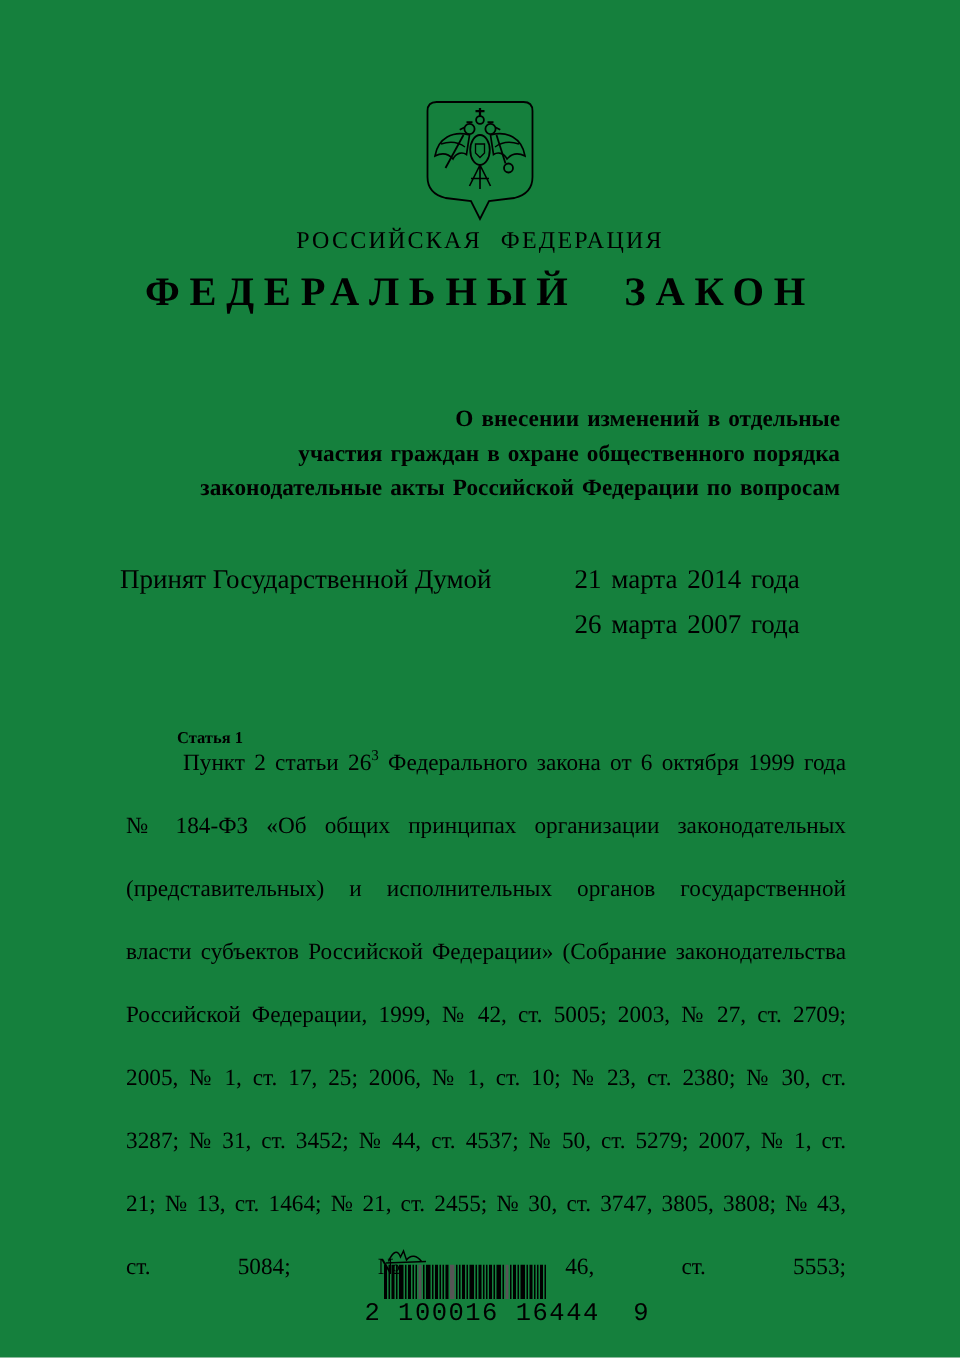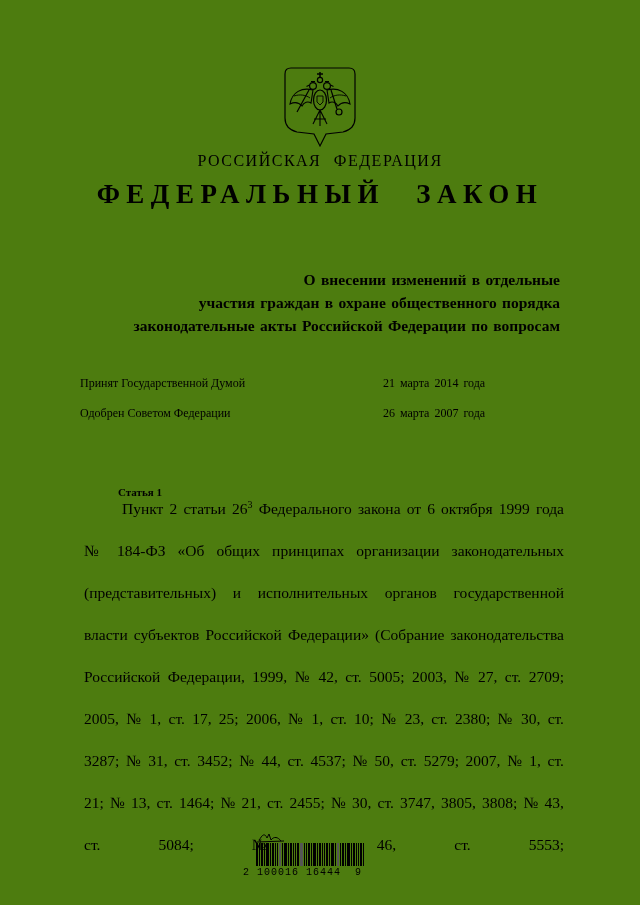--- a/index.html
+++ b/index.html
@@ -1,20 +1,20 @@
 <!DOCTYPE html>
 <html><head>
 <meta charset="utf-8">
 <style>
   html,body { margin:0; padding:0; background:#e8e8e8; }
   .page {
     position: relative;
     width: 640px; height: 905px;
     margin: 0 auto;
-    background: #4d7c0f;
+    background: #15803d;
     font-family: "Liberation Serif", serif;
     color: #000;
     overflow: hidden;
   }
   .coat {
     position: absolute; top: 66px; left: 50%;
     transform: translateX(-50%);
     width: 76px; height: 84px;
   }
   .country {
@@ -29,21 +29,21 @@
     letter-spacing: 6.5px; word-spacing: 18px;
   }
   .law-title {
     position: absolute; top: 268px; left: 80px; width: 480px;
     text-align: right;
     font-size: 15.5px; font-weight: bold; line-height: 23px;
     word-spacing: 1.5px;
   }
   .adoption {
     position: absolute; top: 376px; left: 80px; width: 480px;
-    font-size: 12px;
+    font-size: 18px;
   }
   .adoption .row { position: relative; height: 30px; }
   .adoption .row .date { position: absolute; left: 303px; top: 0; word-spacing: 2px; }
   .article-heading {
     position: absolute; top: 486px; left: 118px;
     font-size: 11px; font-weight: bold;
   }
   .article-body {
     position: absolute; top: 484px; left: 80px; width: 480px;
     font-size: 15.5px; line-height: 42px;
@@ -55,21 +55,21 @@
   .article-body sup {
     font-size: 10px; line-height: 0; vertical-align: super;
   }
   .barcode-block {
     position: absolute; top: 831px; left: 243px; width: 132px;
   }
   .squiggle { display:block; margin-left: 14px; height: 12px; }
   .bars { display:block; margin-left: 13px; }
   .barcode-digits {
     font-family: "Liberation Mono", monospace;
-    font-size: 10px; letter-spacing: 1px;
+    font-size: 17px; letter-spacing: 1px;
     white-space: pre;
     margin-top: 1px;
   }
 </style>
 </head>
 <body>
 
 <div class="page">
 
   <div class="coat">
@@ -109,21 +109,20 @@
     <div>участия граждан в охране общественного порядка</div>
     <div>законодательные акты Российской Федерации по вопросам</div>
   </div>
 
   <div class="adoption">
     <div class="row">
       <span>Принят Государственной Думой</span>
       <span class="date">21 марта 2014 года</span>
     </div>
     <div class="row">
-      <span>Одобрен Советом Федерации</span>
       <span class="date">26 марта 2007 года</span>
     </div>
   </div>
 
   <div class="article-heading">Статья 1</div>
 
   <p class="article-body"><span>Пункт 2 статьи 26</span><sup>3</sup><span> Федерального закона от 6 октября 1999 года № 184-ФЗ «Об общих принципах организации законодательных (представительных) и исполнительных органов государственной власти субъектов Российской Федерации» (Собрание законодательства Российской Федерации, 1999, № 42, ст. 5005; 2003, № 27, ст. 2709; 2005, № 1, ст. 17, 25; 2006, № 1, ст. 10; № 23, ст. 2380; № 30, ст. 3287; № 31, ст. 3452; № 44, ст. 4537; № 50, ст. 5279; 2007, № 1, ст. 21; № 13, ст. 1464; № 21, ст. 2455; № 30, ст. 3747, 3805, 3808; № 43, ст. 5084; № 46, ст. 5553;</span></p>
 
   <div class="barcode-block">
     <svg class="squiggle" viewBox="0 0 30 12" width="30" height="12" fill="none" stroke="#000" stroke-width="1">

